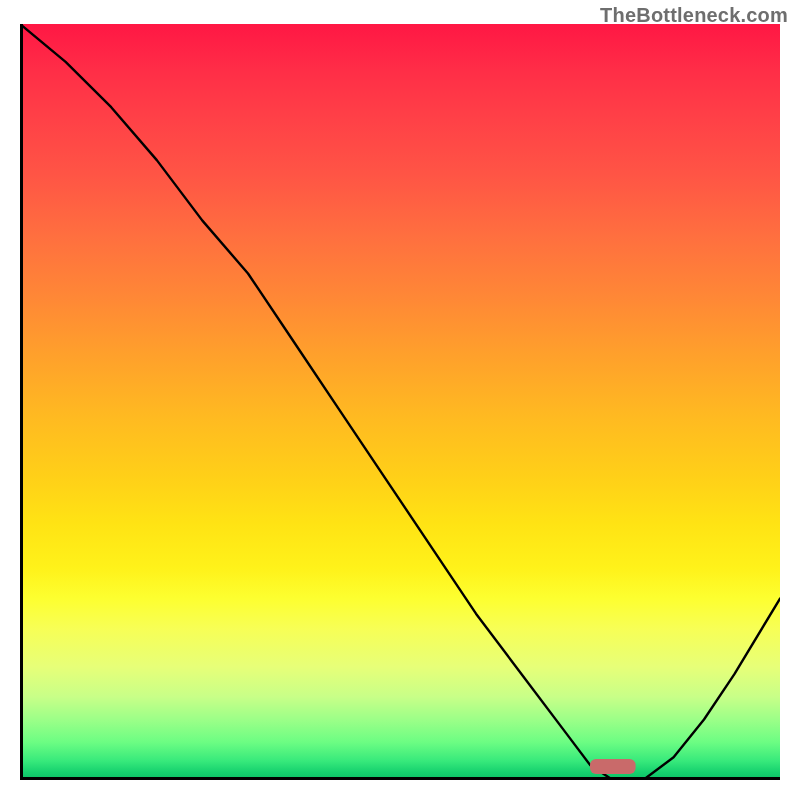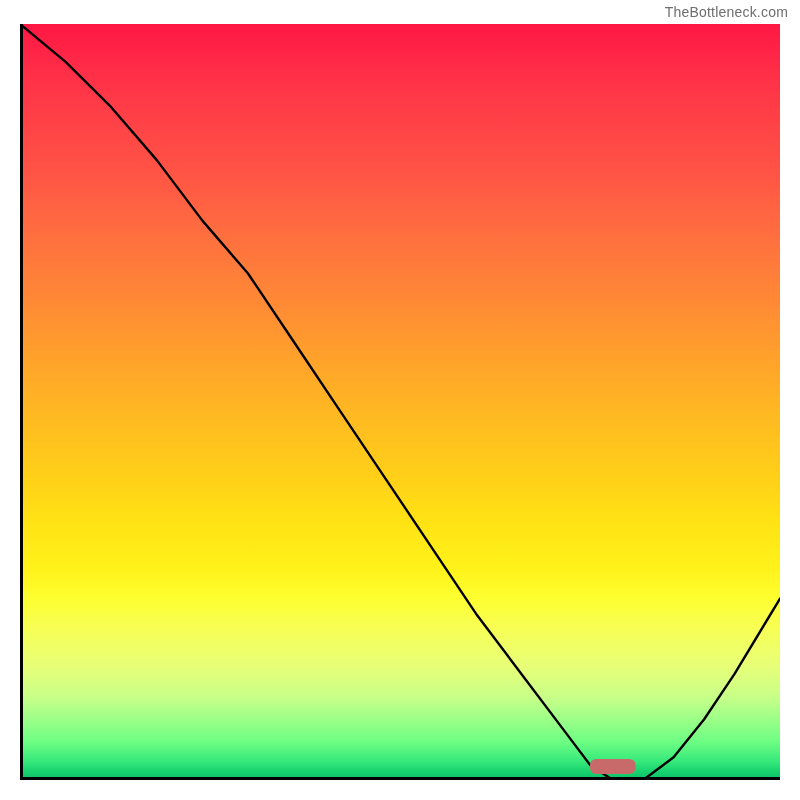--- a/index.html
+++ b/index.html
@@ -13,22 +13,22 @@
   }
   .container {
     position: relative;
     width: 800px;
     height: 800px;
   }
   .watermark {
     position: absolute;
     top: 4px;
     right: 12px;
-    font-size: 14px;
-    font-weight: 400;
+    font-size: 20px;
+    font-weight: 700;
     color: #6e6e6e;
     letter-spacing: 0.2px;
     z-index: 5;
   }
   .plot-frame {
     position: absolute;
     left: 20px;
     top: 24px;
     width: 760px;
     height: 756px;

